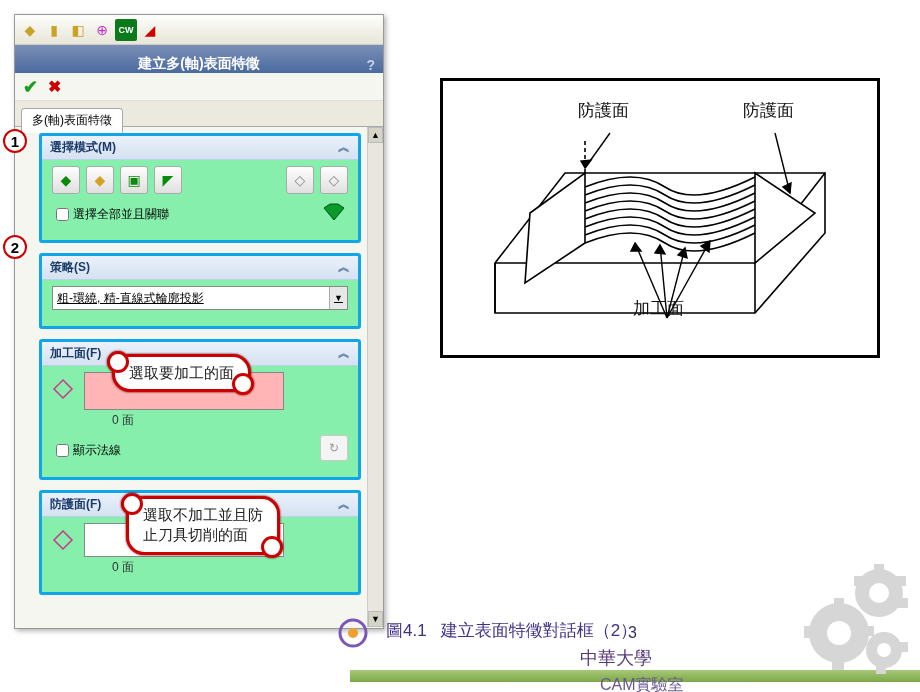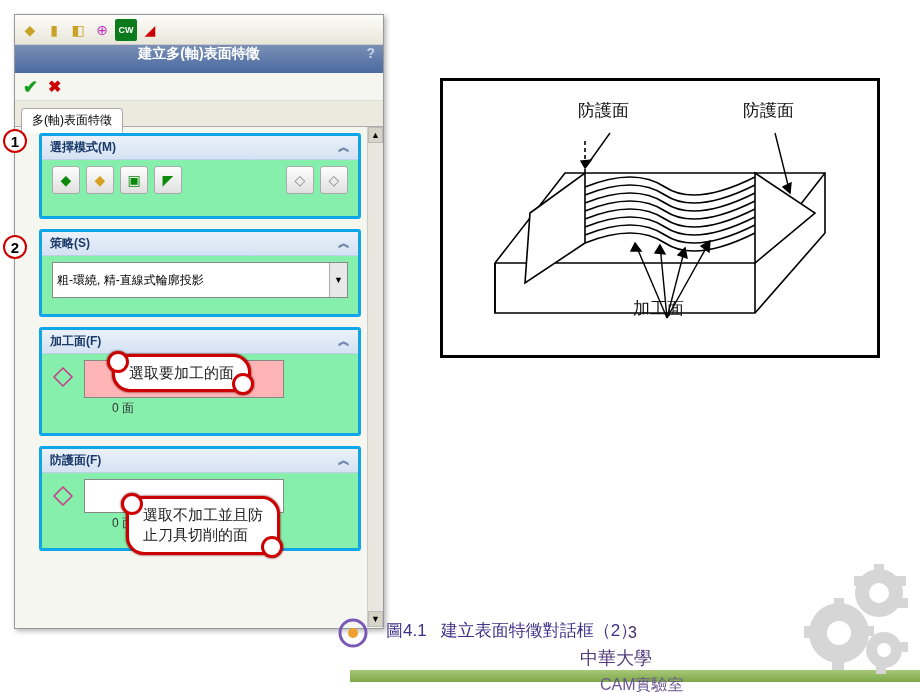--- a/index.html
+++ b/index.html
@@ -40,21 +40,21 @@
   font-size: 14px;
 }
 
 .dialog-title {
   height: 28px;
   background: linear-gradient(#7a8fb5, #4a6aa0);
   color: #fff;
   font-weight: bold;
   font-size: 14px;
   display: flex;
-  align-items: flex-start;
+  align-items: flex-end;
   justify-content: center;
   position: relative;
 }
 .dialog-title .help {
   position: absolute;
   right: 8px;
   color: #c8d3e8;
   font-weight: bold;
 }
 
@@ -156,22 +156,23 @@
 .green-shape {
   width: 28px; height: 24px;
   margin-left: auto;
   display: flex; align-items: center; justify-content: center;
 }
 .green-shape svg { width: 24px; height: 20px; }
 
 .combo {
   display: flex;
   border: 1px solid #888;
-  height: 36px;
-  background: #fff;
+  height: 24px;
+  background: #fff;
+  text-decoration: underline;
 }
 .combo input {
   flex: 1;
   border: none;
   padding: 0 4px;
   font-size: 12px;
 }
 .combo .dd {
   width: 18px;
   background: #e8e8e8;
@@ -385,20 +386,31 @@
           <span class="collapse">︽</span>
         </div>
         <div class="group-body">
           <div class="icon-row">
             <div class="sq-btn green">◆</div>
             <div class="sq-btn" style="color:#d8a020">◆</div>
             <div class="sq-btn green">▣</div>
             <div class="sq-btn green">◤</div>
             <div class="sq-btn right" style="color:#888">◇</div>
             <div class="sq-btn" style="color:#888">◇</div>
+          </div>
+          <div style="display:flex;align-items:center">
+            <label class="cb-row">
+              <input type="checkbox" style="">
+              <span>選擇全部並且關聯</span>
+            </label>
+            <div class="green-shape">
+              <svg viewBox="0 0 24 20">
+                  <polygon points="2,6 8,2 16,2 22,6 12,18" fill="#0a9a2a" stroke="#045012" stroke-width="1"></polygon>
+                </svg>
+            </div>
           </div>
         </div>
       </div>
 
       <div class="badge" style="top:108px">
         <span>2</span>
       </div>
 
       <div class="group">
         <div class="group-hdr">
@@ -423,20 +435,27 @@
             <div class="diamond">
               <svg viewBox="0 0 22 22">
                   <polygon points="11,2 20,11 11,20 2,11" fill="none" stroke="#c83a8a" stroke-width="1.5"></polygon>
                 </svg>
             </div>
             <div>
               <div class="listbox"></div>
             </div>
           </div>
           <div class="count">0 面</div>
+          <div style="display:flex;align-items:center;margin-top:6px">
+            <label class="cb-row">
+              <input type="checkbox" style="">
+              <span>顯示法線</span>
+            </label>
+            <div class="refresh-btn">↻</div>
+          </div>
         </div>
       </div>
 
       <div class="group">
         <div class="group-hdr">
           <span>防護面(F)</span>
           <span class="collapse">︽</span>
         </div>
         <div class="group-body">
           <div class="face-sel">

